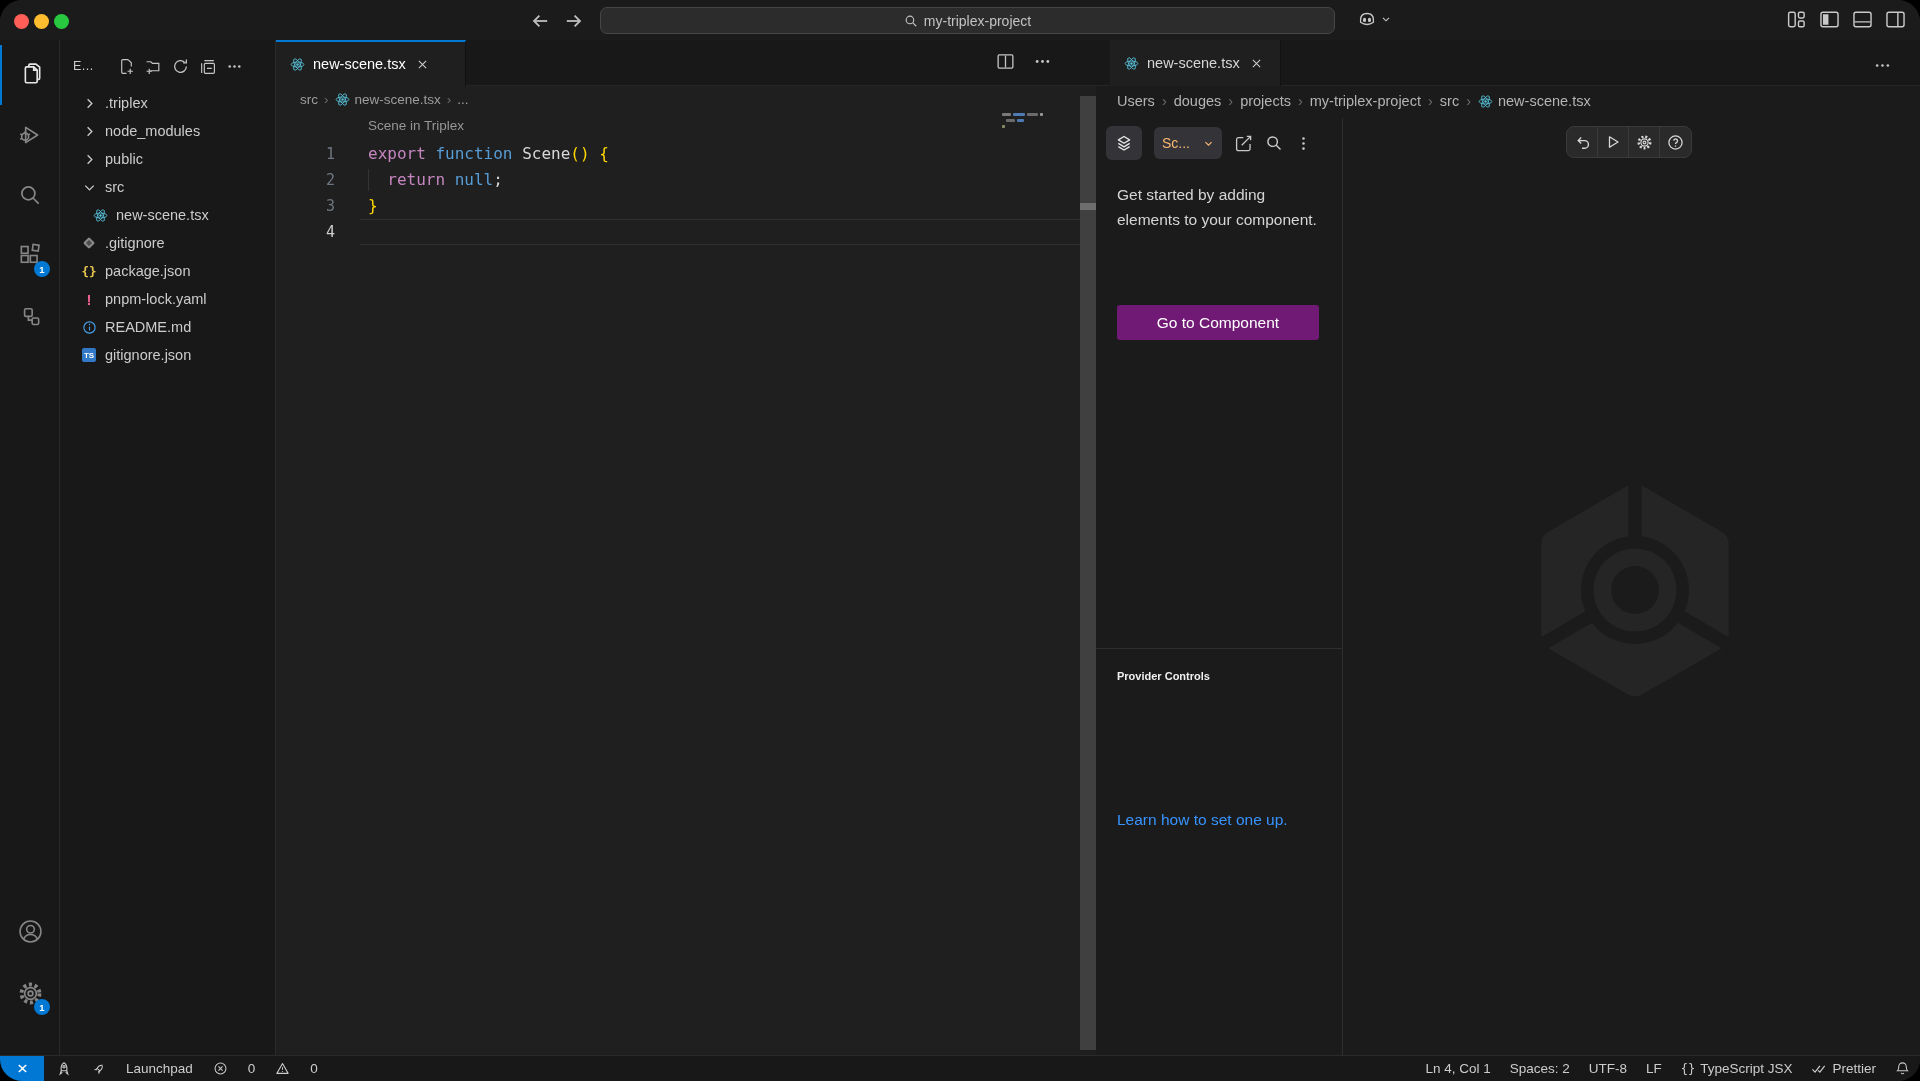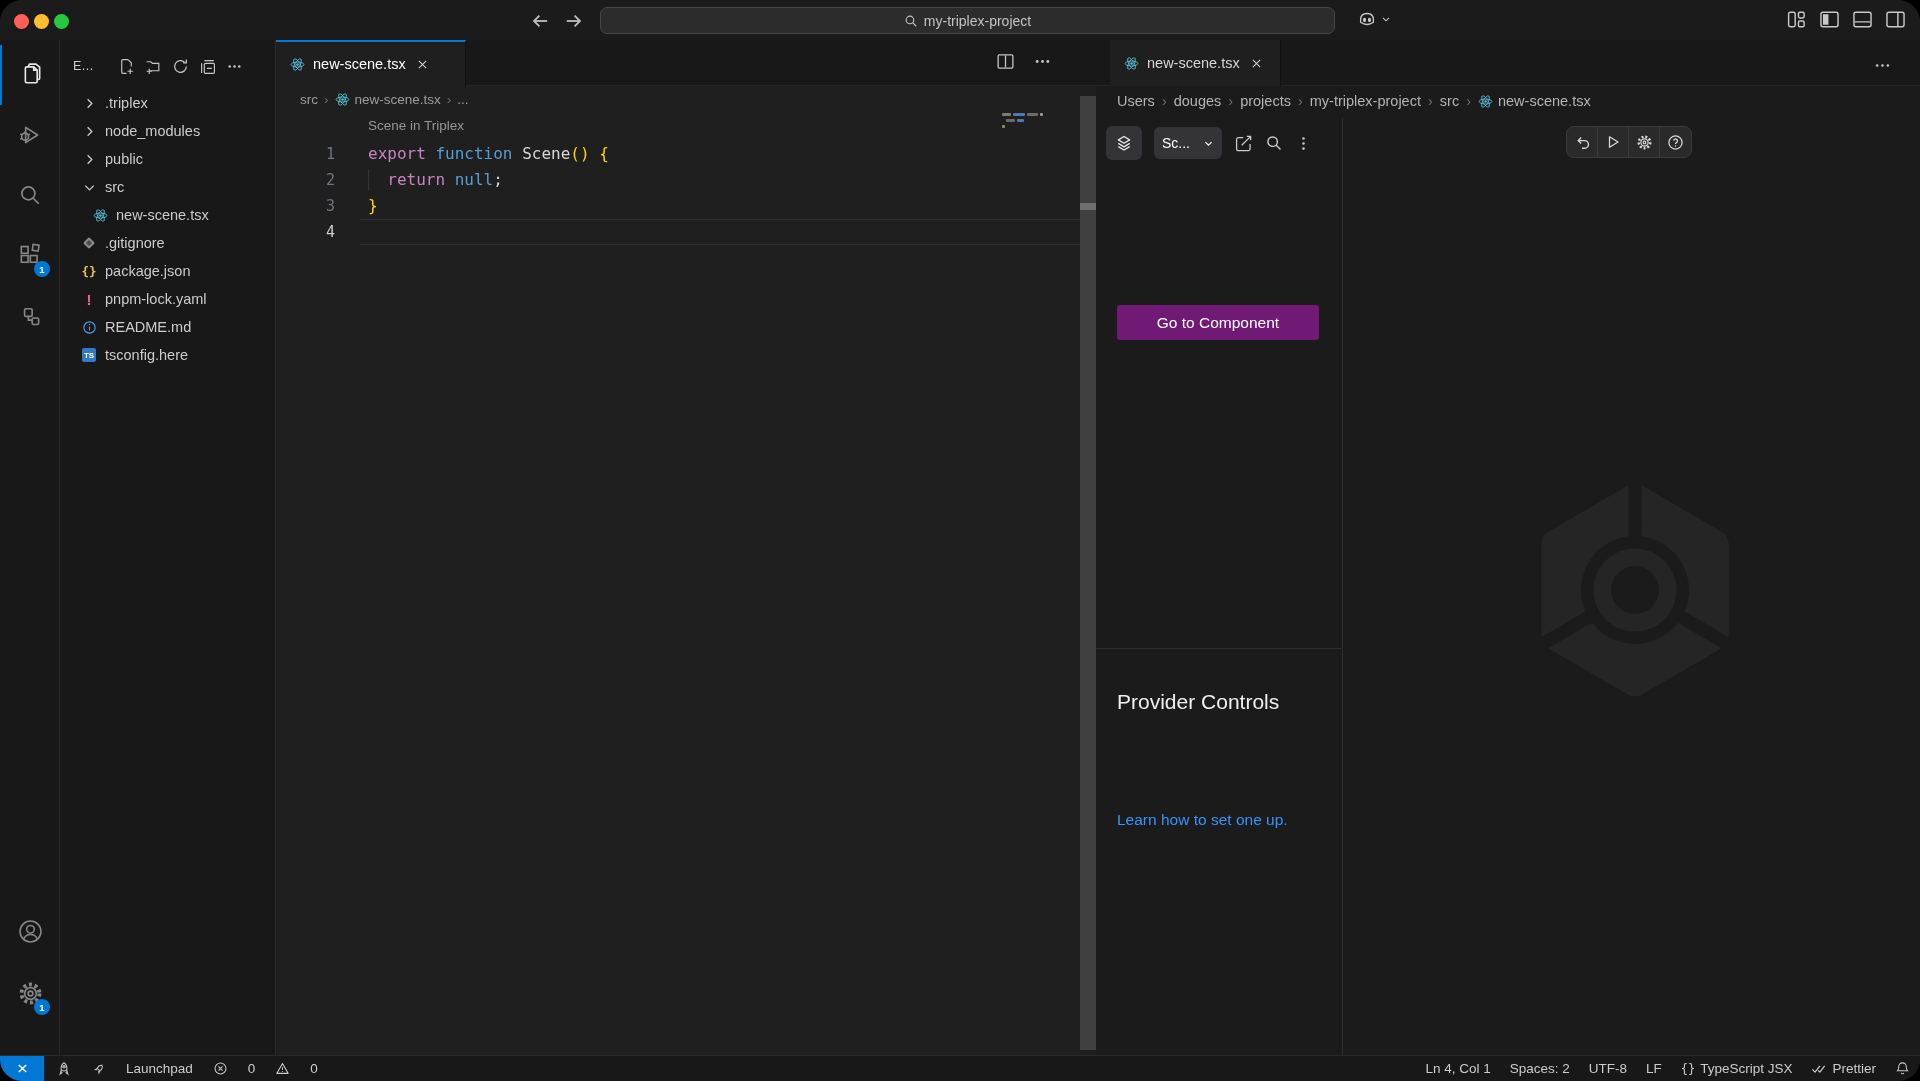--- a/index.html
+++ b/index.html
@@ -89,28 +89,28 @@
   .rp-breadcrumb { position:absolute; left:0; top:46px; width:100%; height:30px; display:flex;
     align-items:center; gap:7px; padding-left:21px; font-size:14.5px; color:#b4b4b4; }
   .rp-breadcrumb .sep { color:#6d6d6d; }
 
   .rp-divider-v { position:absolute; left:246px; top:78px; bottom:0; width:1px; background:#2e2e2e; }
   .controls { position:absolute; left:0; top:76px; width:246px; bottom:0; }
   .rp-toolbar { position:absolute; left:10px; top:10px; display:flex; align-items:center; gap:12px; }
   .layers-btn { width:36px; height:34px; background:#333338; border-radius:6px; display:flex;
     align-items:center; justify-content:center; color:#e6e6e6; }
   .scene-select { width:68px; height:32px; background:#333338; border-radius:6px; display:flex;
-    align-items:center; justify-content:space-between; padding:0 8px; color:#ffffff; font-size:14px; }
+    align-items:center; justify-content:space-between; padding:0 8px; color:#fdba74; font-size:14px; }
   .icon-btn { color:#c9c9c9; display:flex; align-items:center; justify-content:center; }
   .empty-text { position:absolute; left:21px; top:66px; width:205px; font-size:15.5px; line-height:25px;
     color:#d5d5d5; }
   .go-btn { position:absolute; left:21px; top:189px; width:202px; height:35px; background:#701a75;
     border:none; border-radius:3px; color:#ffffff; font-size:15.5px; font-family:"Liberation Sans",sans-serif; }
   .rp-divider-h { position:absolute; left:0; top:532px; width:246px; height:1px; background:#2e2e2e; }
-  .provider-title { position:absolute; left:21px; top:554px; font-size:21px; font-weight:normal; color:#f0f0f0;margin-top:20px; }
+  .provider-title { position:absolute; left:21px; top:554px; font-size:11px; font-weight:bold; color:#f0f0f0; }
   .provider-body { position:absolute; left:21px; top:586px; width:215px; font-size:15.5px; line-height:25px;
     color:#d5d5d5; }
   .provider-link { position:absolute; left:21px; top:695px; font-size:15.5px; color:#3794ff; cursor:pointer; }
 
   .scene { position:absolute; left:247px; top:76px; right:0; bottom:0; background:#1b1b1b; }
   .scene-toolbar { position:absolute; left:223px; top:10px; height:32px; display:flex; background:#2a2a2a;
     border:1px solid #3a3a3a; border-radius:8px; overflow:hidden; }
   .scene-toolbar .cell { width:31px; height:100%; display:flex; align-items:center; justify-content:center;
     color:#d8d8d8; border-right:1px solid #3a3a3a; }
   .scene-toolbar .cell:last-child { border-right:none; }
@@ -343,21 +343,21 @@
                 <path d="M8 7 V11.2"></path>
                 <circle cx="8" cy="4.8" r=".8" fill="#4aa0e8" stroke="none"></circle>
               </svg>
             </span>
             <span>README.md</span>
           </div>
           <div class="tree-row ind0">
             <span class="t-icon">
               <span style="display:inline-flex;width:14px;height:14px;background:#3178c6;border-radius:2px;color:#fff;font-size:8px;font-weight:bold;align-items:center;justify-content:center">TS</span>
             </span>
-            <span>tsconfig.here</span>
+            <span>gitignore.json</span>
           </div>
         </div>
     </div>
 
     <div class="editorgroup">
       <div class="tabbar">
         <div class="tab" style="width:190px">
           <svg width="15" height="15" viewBox="0 0 16 16">
               <g fill="none" stroke="#58c4dc" stroke-width="0.9">
                 <ellipse cx="8" cy="8" rx="6.8" ry="2.7"></ellipse>
@@ -517,20 +517,21 @@
           </span>
           <span class="icon-btn">
             <svg width="17" height="17" viewBox="0 0 16 16" fill="currentColor">
                 <circle cx="8" cy="3.2" r="1.2"></circle>
                 <circle cx="8" cy="8" r="1.2"></circle>
                 <circle cx="8" cy="12.8" r="1.2"></circle>
               </svg>
           </span>
         </div>
 
+        <div class="empty-text">Get started by adding elements to your component.</div>
         <button class="go-btn">Go to Component</button>
 
         <div class="rp-divider-h"></div>
         <div class="provider-title">Provider Controls</div>
         <a class="provider-link">Learn how to set one up.</a>
       </div>
 
       <div class="scene">
         <div class="scene-toolbar">
           <span class="cell">

